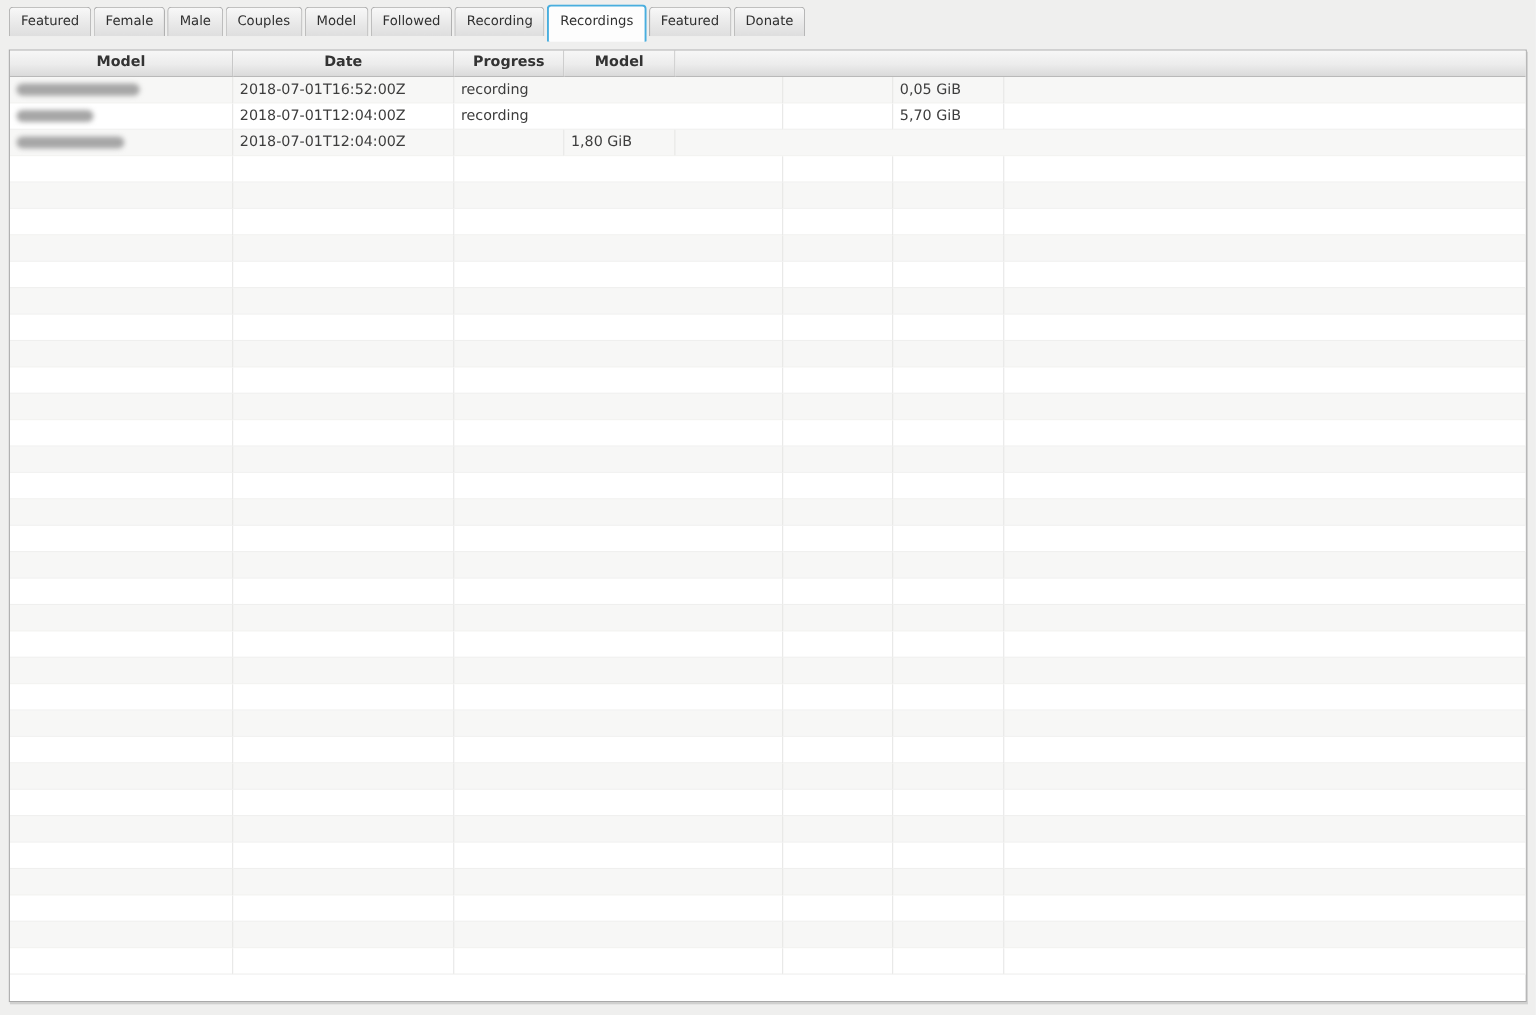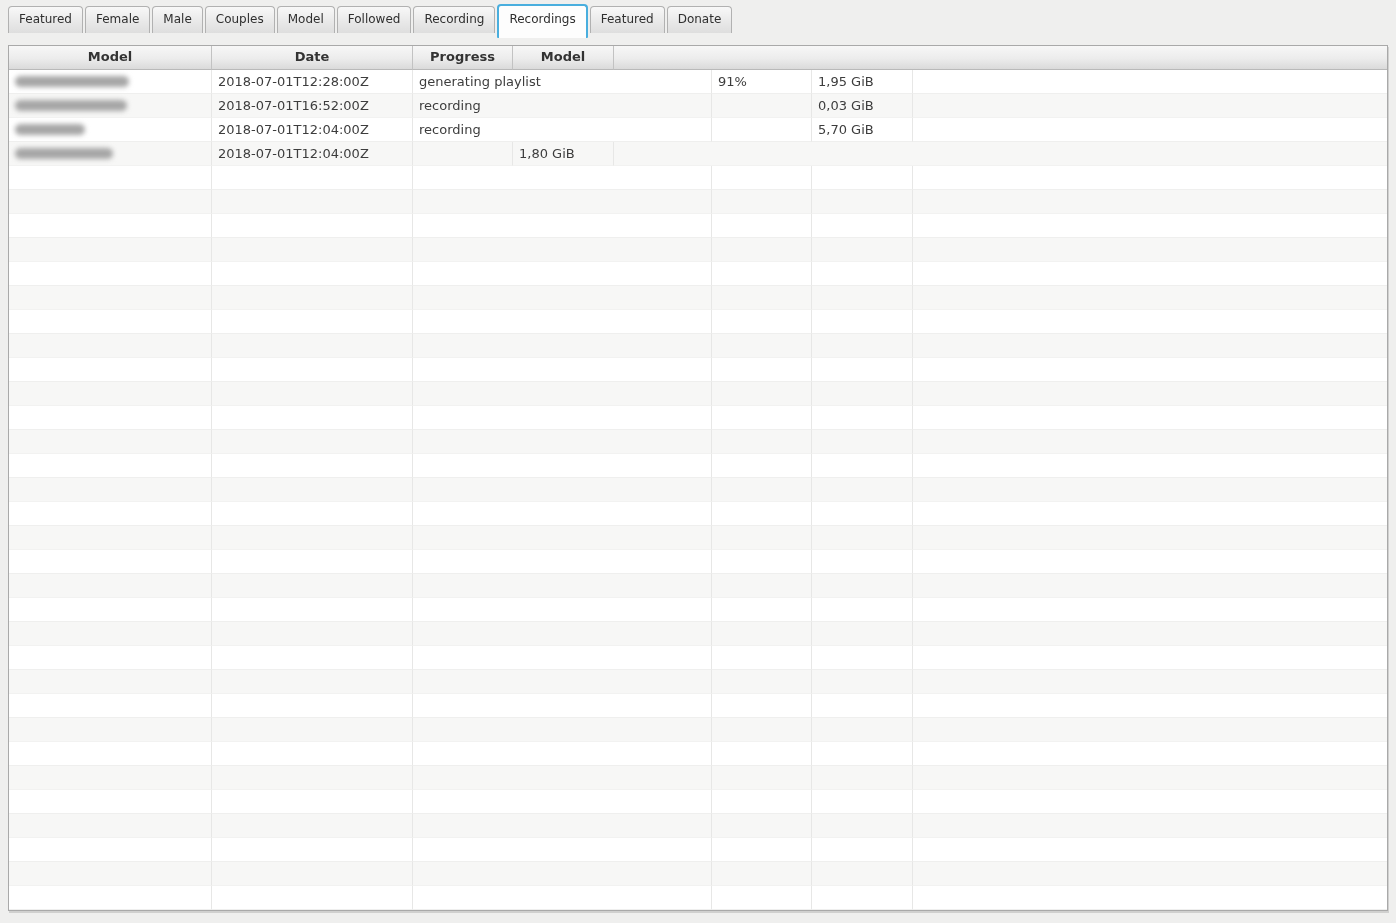--- a/index.html
+++ b/index.html
@@ -96,38 +96,28 @@
 
 <div class="table">
   <div class="thead">
       <div class="th" style="width: 203px;">Model</div>
       <div class="th" style="width: 201px;">Date</div>
       <div class="th" style="width: 100px;">Progress</div>
       <div class="th" style="width: 101px;">Model</div>
       <div class="th filler"></div>
     </div>
   <div class="tbody">
-      <div class="tr">
-        <div class="td" style="width: 203px;">
-          <div class="model-blur" style="width: 114px;"></div>
-        </div>
-        <div class="td" style="width: 201px;">2018-07-01T12:28:00Z</div>
-        <div class="td" style="width: 299px;">generating playlist</div>
-        <div class="td" style="width: 100px;">91%</div>
-        <div class="td" style="width: 101px;">1,95 GiB</div>
-        <div class="td filler"></div>
-      </div>
       <div class="tr stripe">
         <div class="td" style="width: 203px;">
           <div class="model-blur" style="width: 112px;"></div>
         </div>
         <div class="td" style="width: 201px;">2018-07-01T16:52:00Z</div>
         <div class="td" style="width: 299px;">recording</div>
         <div class="td" style="width: 100px;"></div>
-        <div class="td" style="width: 101px;">0,03 GiB</div>
+        <div class="td" style="width: 101px;">0,05 GiB</div>
         <div class="td filler"></div>
       </div>
       <div class="tr">
         <div class="td" style="width: 203px;">
           <div class="model-blur" style="width: 70px;"></div>
         </div>
         <div class="td" style="width: 201px;">2018-07-01T12:04:00Z</div>
         <div class="td" style="width: 299px;">recording</div>
         <div class="td" style="width: 100px;"></div>
         <div class="td" style="width: 101px;">5,70 GiB</div>

